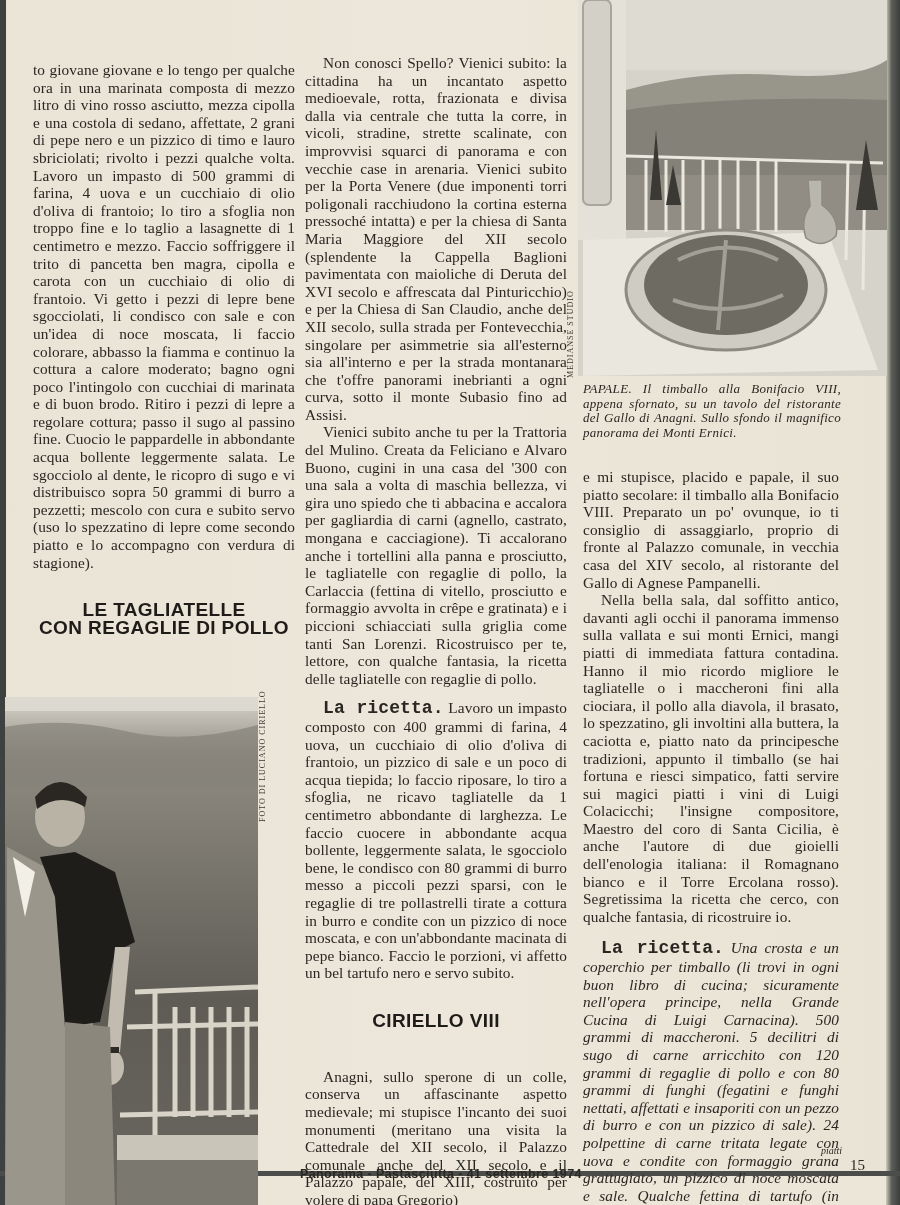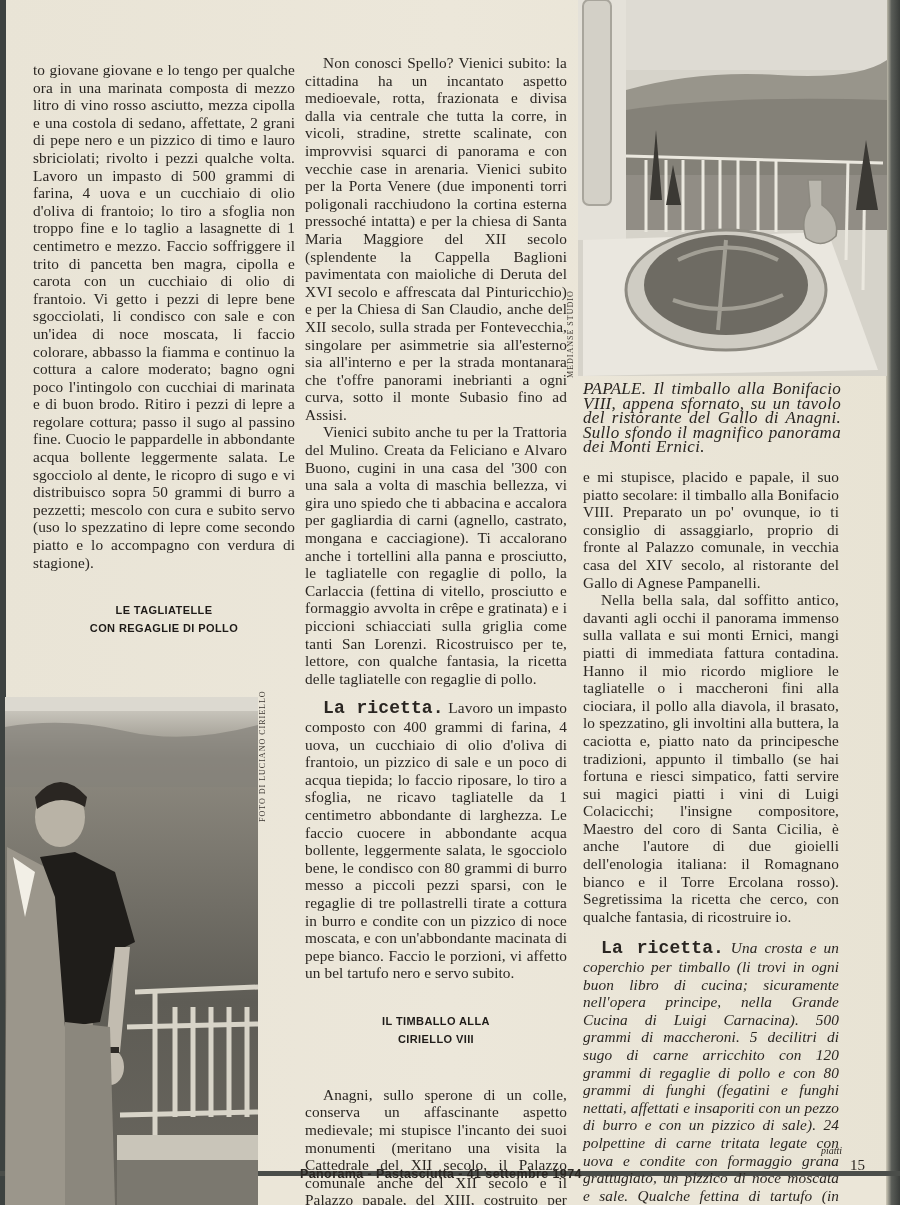--- a/index.html
+++ b/index.html
@@ -19,32 +19,32 @@
 
   .col { position: absolute; text-align: justify; font-family: "Liberation Serif", "DejaVu Serif", serif; font-size: 15.3px; line-height: 17.6px; letter-spacing: 0.1px; }
   .col p { margin: 0; }
   .col p.indent { text-indent: 18px; }
   .col1 { left: 33px; top: 61px; width: 262px; }
   .col2 { left: 305px; top: 54px; width: 262px; }
   .col3 { left: 583px; top: 468px; width: 256px; }
 
   .heading {
     font-family: "Liberation Sans", "DejaVu Sans", sans-serif; font-weight: bold;
-    text-align: center; font-size: 11px; line-height: 18px; letter-spacing: 0.4px; color: #1e1b18;
+    text-align: center; font-size: 19px; line-height: 18px; letter-spacing: 0.4px; color: #1e1b18;
   }
   .address {
     font-family: "Liberation Sans", "DejaVu Sans", sans-serif; font-weight: bold;
     font-size: 13.2px; line-height: 17px; text-align: justify; text-align-last: center; color: #1e1b18;
   }
   .lead-in { font-family: Liberation Mono, monospace; font-weight: bold; font-size: 18px; }
   .italic { font-style: italic; }
 
   .caption {
     position: absolute; left: 583px; top: 382px; width: 258px;
-    font-family: "Liberation Serif", serif; font-style: italic; font-size: 17px; line-height: 14.5px;
+    font-family: "Liberation Serif", serif; font-style: italic; font-size: 13px; line-height: 14.5px;
     text-align: justify; letter-spacing: 0.3px; color: #2a2622;
   }
 
   .photo { position: absolute; overflow: hidden; }
   .photo-top { left: 578px; top: 0; width: 309px; height: 376px; background: #c9c6bd; }
   .photo-bottom { left: 5px; top: 697px; width: 253px; height: 508px; background: #8f8c82; }
 
   .credit {
     position: absolute; font-family: "Liberation Serif", serif; font-size: 8px; letter-spacing: 1px;
     color: #3a3530; writing-mode: vertical-rl; transform: rotate(180deg); white-space: nowrap;
@@ -120,21 +120,20 @@
   </div>
   <div class="credit credit-left">FOTO DI LUCIANO CIRIELLO</div>
 
   <div class="col col2">
     <p class="indent">Non conosci Spello? Vienici subito: la cittadina ha un incantato aspetto medioevale, rotta, frazionata e divisa dalla via centrale che tutta la corre, in vicoli, stradine, strette scalinate, con improvvisi squarci di panorama e con vecchie case in arenaria. Vienici subito per la Porta Venere (due imponenti torri poligonali racchiudono la cortina esterna pressoché intatta) e per la chiesa di Santa Maria Maggiore del XII secolo (splendente la Cappella Baglioni pavimentata con maioliche di Deruta del XVI secolo e affrescata dal Pinturicchio) e per la Chiesa di San Claudio, anche del XII secolo, sulla strada per Fontevecchia, singolare per asimmetrie sia all'esterno sia all'interno e per la strada montanara che t'offre panorami inebrianti a ogni curva, sotto il monte Subasio fino ad Assisi.</p>
     <p class="indent">Vienici subito anche tu per la Trattoria del Mulino. Creata da Feliciano e Alvaro Buono, cugini in una casa del '300 con una sala a volta di maschia bellezza, vi gira uno spiedo che ti abbacina e accalora per gagliardia di carni (agnello, castrato, mongana e cacciagione). Ti accalorano anche i tortellini alla panna e prosciutto, le tagliatelle con regaglie di pollo, la Carlaccia (fettina di vitello, prosciutto e formaggio avvolta in crêpe e gratinata) e i piccioni schiacciati sulla griglia come tanti San Lorenzi. Ricostruisco per te, lettore, con qualche fantasia, la ricetta delle tagliatelle con regaglie di pollo.</p>
     <div style="height: 12px;"></div>
     <p class="indent"><span class="lead-in">La ricetta.</span><span> Lavoro un impasto composto con 400 grammi di farina, 4 uova, un cucchiaio di olio d'oliva di frantoio, un pizzico di sale e un poco di acqua tiepida; lo faccio riposare, lo tiro a sfoglia, ne ricavo tagliatelle da 1 centimetro abbondante di larghezza. Le faccio cuocere in abbondante acqua bollente, leggermente salata, le sgocciolo bene, le condisco con 80 grammi di burro messo a piccoli pezzi sparsi, con le regaglie di tre pollastrelli tirate a cottura in burro e condite con un pizzico di noce moscata, e con un'abbondante macinata di pepe bianco. Faccio le porzioni, vi affetto un bel tartufo nero e servo subito.</span></p>
     <div style="height: 30px;"></div>
     <div class="heading">
-      <div>IL TIMBALLO ALLA</div>
       <div>CIRIELLO VIII</div>
     </div>
     <div style="height: 20px;"></div>
     <div style="height: 18px;"></div>
     <p class="indent">Anagni, sullo sperone di un colle, conserva un affascinante aspetto medievale; mi stupisce l'incanto dei suoi monumenti (meritano una visita la Cattedrale del XII secolo, il Palazzo comunale anche del XII secolo e il Palazzo papale, del XIII, costruito per volere di papa Gregorio)</p>
   </div>
 
   <div class="photo photo-top">
     <svg width="309" height="376" viewBox="0 0 309 376">
       <rect x="0" y="0" width="309" height="376" fill="#d6d3ca"></rect>

